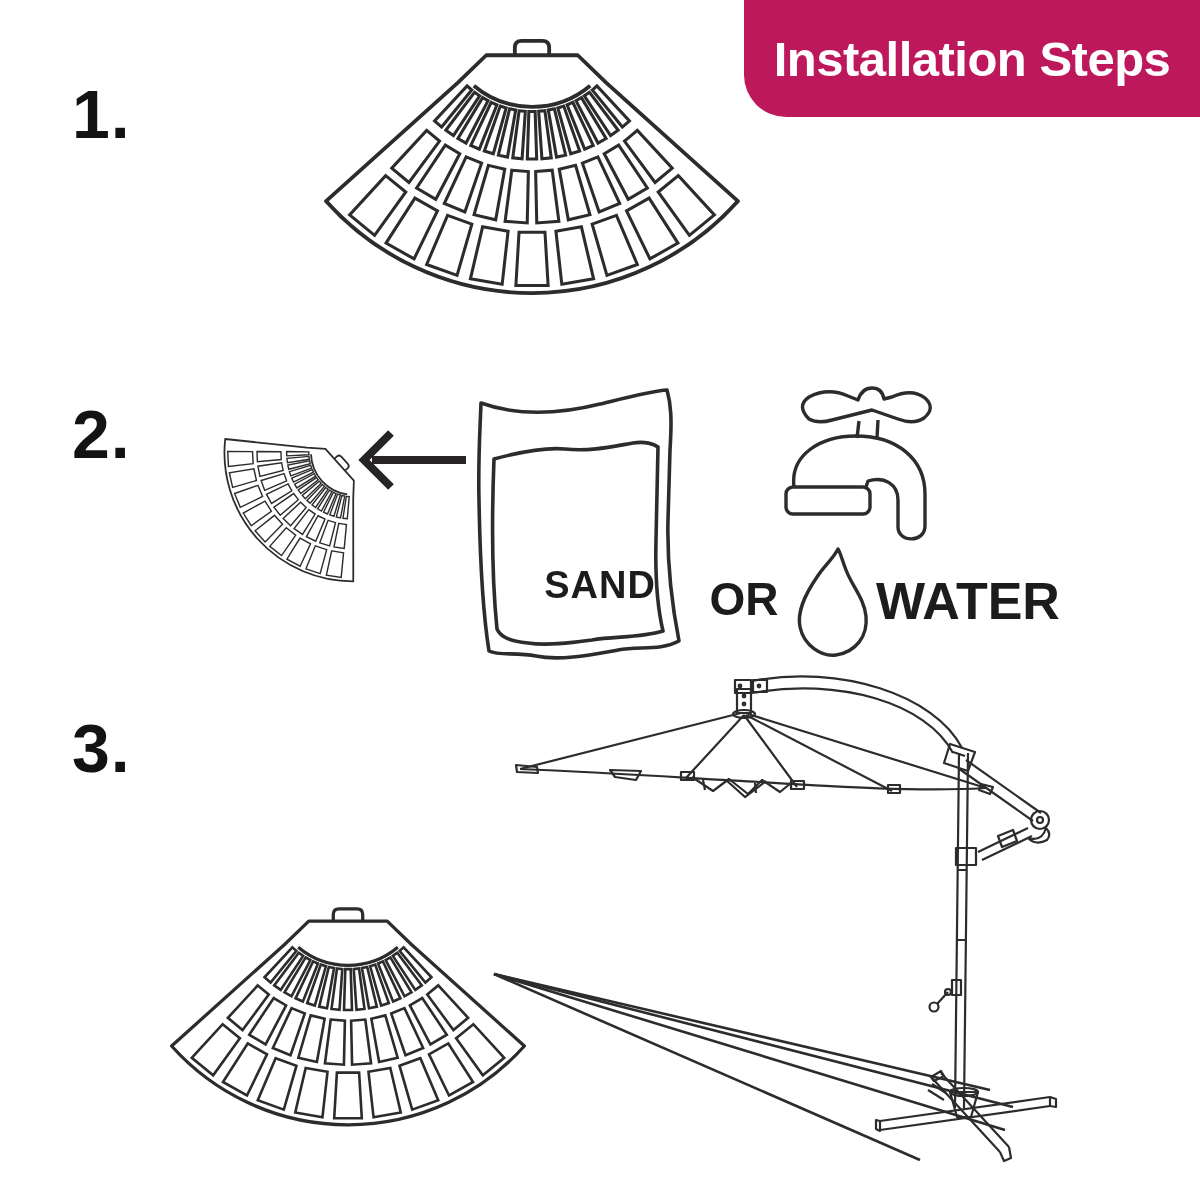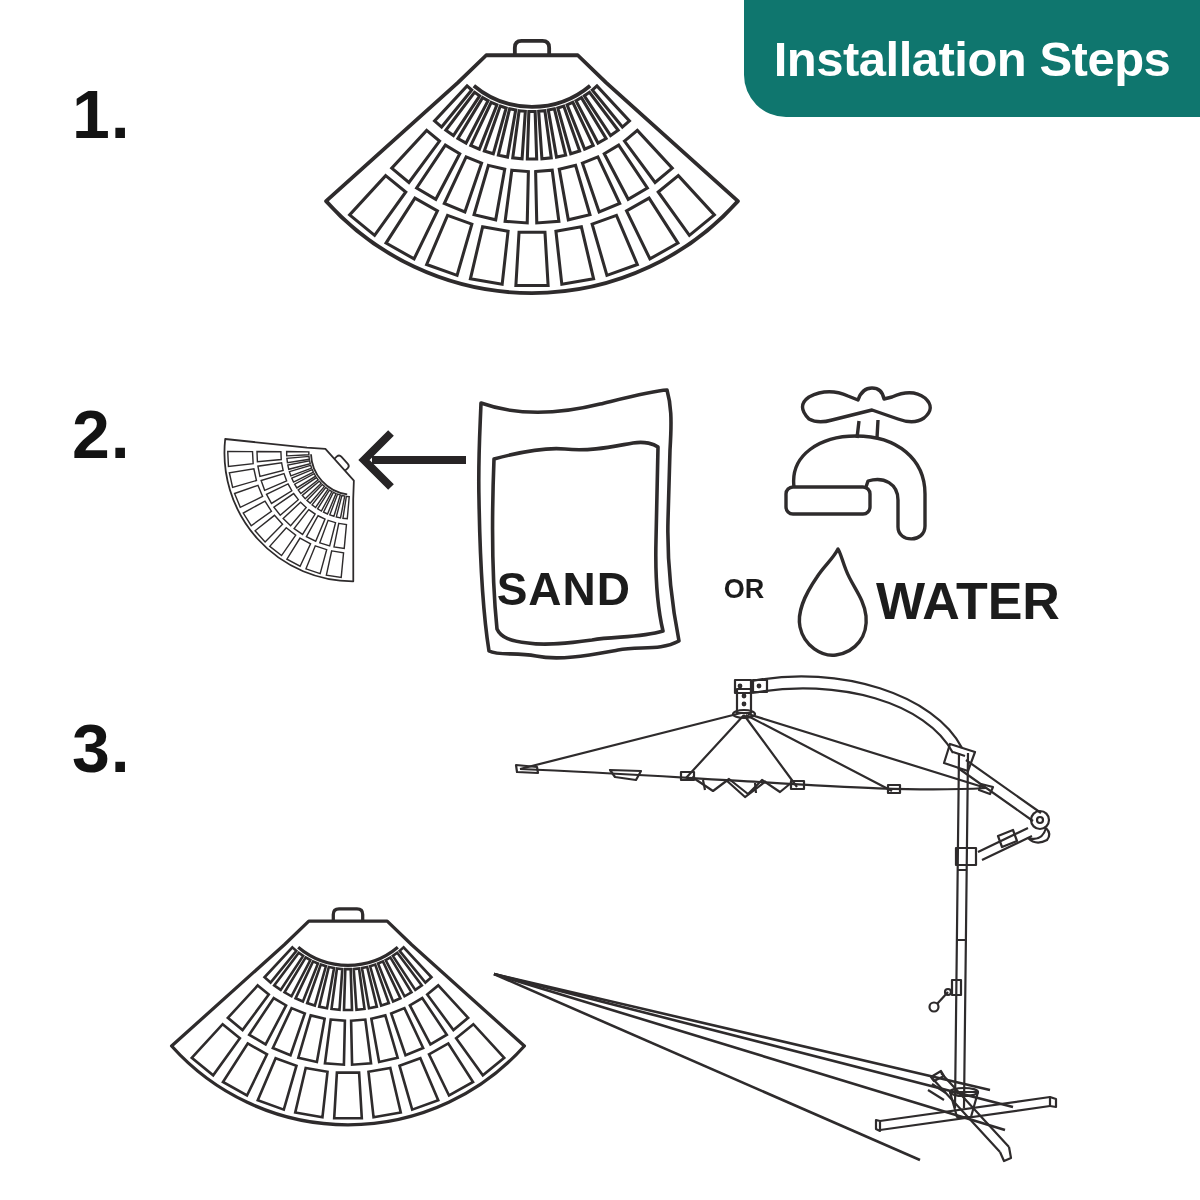--- a/index.html
+++ b/index.html
@@ -1,31 +1,31 @@
 <!DOCTYPE html>
 <html><head>
 <meta charset="utf-8">
 <style>
   html,body{margin:0;padding:0;background:#ffffff;}
   body{width:1200px;height:1200px;position:relative;overflow:hidden;
        font-family:"Liberation Sans", sans-serif;}
   .abs{position:absolute;}
   
-  .banner{left:744px;top:0;width:456px;height:117px;background:#0f766e;
+  .banner{left:744px;top:0;width:456px;height:117px;background:#be185d;
           border-radius:0 0 0 42px;display:flex;align-items:center;justify-content:center;}
   .banner span{color:#ffffff;font-weight:700;font-size:49px;letter-spacing:-0.5px;white-space:nowrap;}
   
   .stepnum{color:#131313;font-weight:700;font-size:68px;line-height:1;letter-spacing:1px;}
   .n1{left:72px;top:80px;}
   .n2{left:72px;top:400px;}
   .n3{left:72px;top:714px;}
   
   .lbl{color:#1c1c1c;font-weight:700;text-align:center;line-height:1;white-space:nowrap;}
-  .sand{left:479px;top:566px;width:152px;font-size:46px;letter-spacing:1px;text-align:right;}
-  .or{left:709px;top:576px;width:70px;font-size:27px;}
+  .sand{left:524px;top:566px;width:152px;font-size:38px;letter-spacing:1px;}
+  .or{left:709px;top:576px;width:70px;font-size:46px;}
   .water{left:876px;top:575px;width:152px;font-size:52px;}
   
   .fan1{left:322px;top:40px;width:420px;height:286px;}
   .fan2{left:198px;top:438px;width:195px;height:133px;transform:rotate(48deg);}
   .fan3{left:168px;top:908px;width:360px;height:245px;}
   svg{display:block;overflow:visible;}
 </style>
 </head>
 <body>
 

